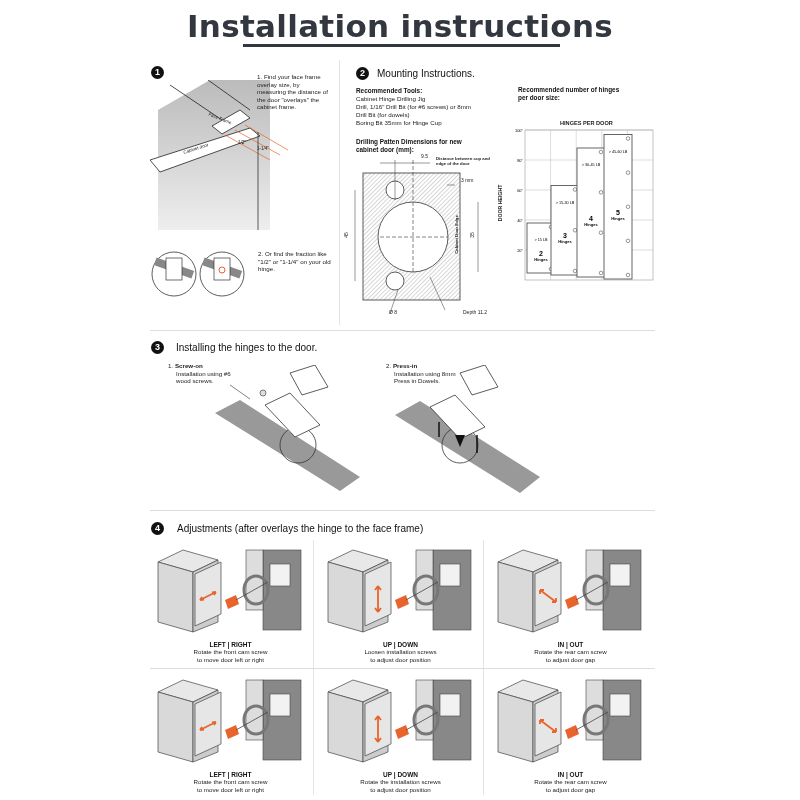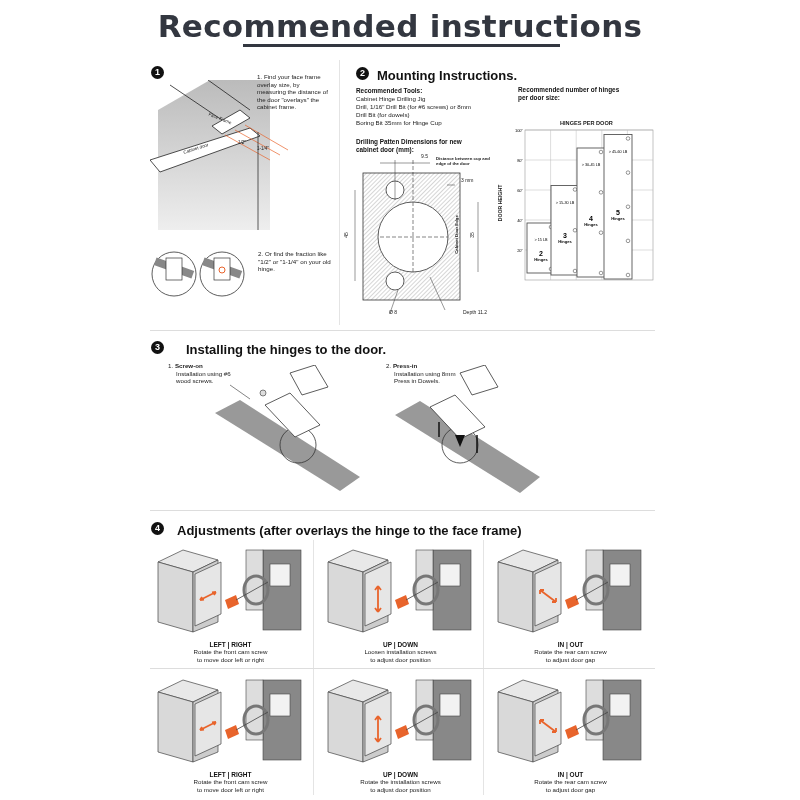--- a/index.html
+++ b/index.html
@@ -1,33 +1,33 @@
 <!DOCTYPE html>
 <html><head>
 <meta charset="utf-8">
 <style>
   *{box-sizing:border-box;margin:0;padding:0}
   body{width:800px;height:800px;background:#fff;font-family:"Liberation Sans",sans-serif;color:#222;position:relative;overflow:hidden}
   .abs{position:absolute}
   .title{left:0;width:800px;top:8px;text-align:center;font-family:"DejaVu Sans",sans-serif;font-weight:bold;font-size:31px;color:#333740;letter-spacing:0.3px}
   .title-rule{left:243px;width:317px;top:44px;height:3px;background:#333740}
   .badge{width:13px;height:13px;border-radius:50%;background:#111;color:#fff;font-size:9px;font-weight:bold;text-align:center;line-height:13px}
-  .sec-h{font-size:13px;font-weight:bold;color:#111}
+  .sec-h{font-size:10px;font-weight:normal;color:#111}
   .sm{font-size:6.2px;line-height:7.6px;color:#222}
   .smb{font-size:6.4px;font-weight:bold;line-height:7.8px;color:#111}
   .hr{height:1px;background:#ddd}
   .vr{width:1px;background:#e4e4e4}
   .cap-t{font-size:6.5px;font-weight:bold;text-align:center;color:#111}
   .cap{font-size:6.2px;line-height:7.6px;text-align:center;color:#222}
   svg text{font-family:"Liberation Sans",sans-serif}
 </style>
 </head>
 <body>
 
-<div class="abs title">Recommended instructions</div>
+<div class="abs title">Installation instructions</div>
 <div class="abs title-rule"></div>
 
 <div class="abs badge" style="left:151px;top:66px">1</div>
 <svg class="abs" style="left:150px;top:80px" width="150" height="150">
   <defs>
       <linearGradient id="g1" x1="0" y1="0" x2="0" y2="1">
         <stop offset="0" stop-color="#bbb"></stop>
         <stop offset="1" stop-color="#eee"></stop>
       </linearGradient>
     </defs>
@@ -145,21 +145,21 @@
     <circle cx="123" cy="115.875" r="1.8" fill="none" stroke="#333" stroke-width="0.5"></circle>
     <circle cx="123" cy="150" r="1.8" fill="none" stroke="#333" stroke-width="0.5"></circle>
     <text x="113" y="27.5" font-size="3.8" text-anchor="middle">&gt; 45-60 LB</text>
     <text x="113" y="89.75" font-size="7" font-weight="bold" text-anchor="middle">5</text>
     <text x="113" y="94.75" font-size="4" font-weight="bold" text-anchor="middle">Hinges</text>
   </svg>
 
 <div class="abs hr" style="left:150px;width:505px;top:330px"></div>
 
 <div class="abs badge" style="left:151px;top:341px">3</div>
-<div class="abs sec-h" style="left:186px;top:342px">Installing the hinges to the door.</div>
+<div class="abs sec-h" style="left:176px;top:342px">Installing the hinges to the door.</div>
 
 <div class="abs sm" style="left:168px;top:362px">
   <span>1.</span>
   <b>Screw-on</b>
   <div style="width:60px;margin-left:8px">Installation using #6 wood screws.</div>
 </div>
 <div class="abs sm" style="left:386px;top:362px">
   <span>2.</span>
   <b>Press-in</b>
   <div style="width:70px;margin-left:8px">Installation using 8mm Press in Dowels.</div>

